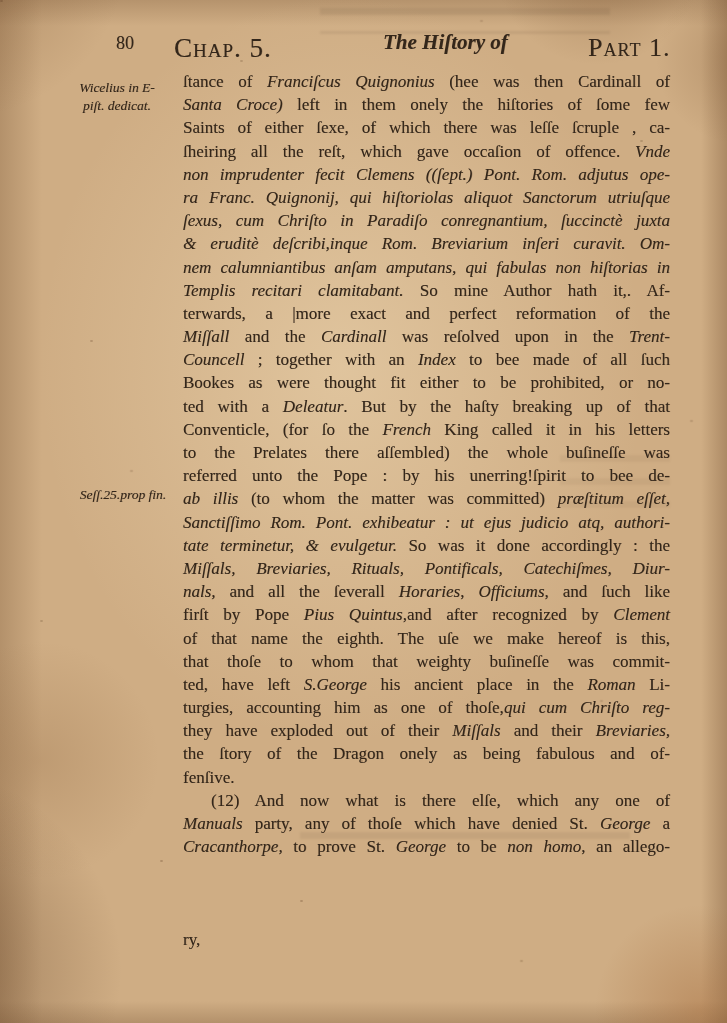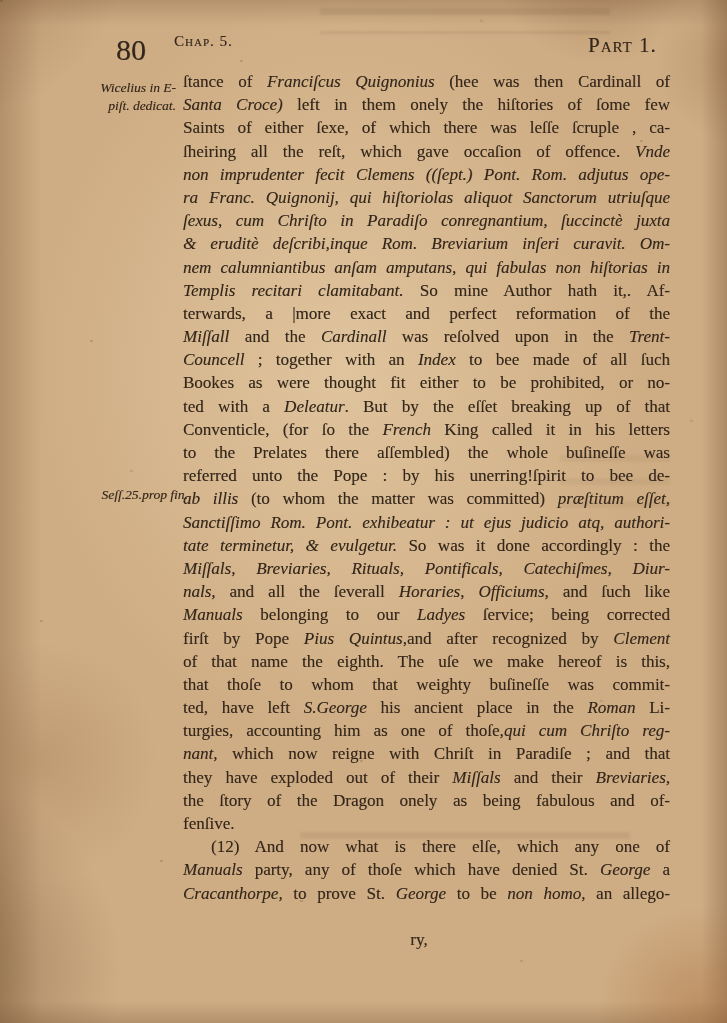--- a/index.html
+++ b/index.html
@@ -40,87 +40,86 @@
     background:repeating-linear-gradient(180deg, rgba(70,50,32,.55) 0 7px, rgba(70,50,32,0) 7px 23px);}
   .ghost.g1{left:320px;top:8px;width:290px;height:26px;}
   .ghost.g2{left:300px;top:832px;width:330px;height:22px;opacity:.14;}
   .ghost.g3{left:560px;top:455px;width:110px;height:60px;opacity:.10;}
 
   .ink{color:#33261a;text-shadow:0.4px 0.4px 0.6px rgba(51,38,26,0.35);}
   .it{font-style:italic;}
   .sc{font-variant:small-caps;letter-spacing:1px;}
 
   .hdr{position:absolute;white-space:nowrap;}
-  .pageno{left:116px;top:33px;font-size:30px;}
-  .chap{left:174px;top:33px;font-size:15px;}
+  .pageno{left:116px;top:33px;font-size:18px;}
+  .chap{left:174px;top:33px;font-size:27px;}
   .runtitle{left:383px;top:30px;font-size:21px;font-style:italic;font-weight:bold;}
-  .part{left:588px;top:33px;font-size:21px;font-family:Liberation Serif, serif;}
+  .part{left:588px;top:33px;font-size:26px;font-family:Liberation Serif, serif;}
 
   .marginnote{position:absolute;left:58px;width:118px;font-style:italic;
-    font-size:13.5px;line-height:18px;text-align:right;}
+    font-size:13.5px;line-height:18px;text-align:center;}
   .mn1{top:79px;}
   .mn2{top:486px;width:130px;white-space:nowrap;}
 
   .body{position:absolute;left:183px;top:70px;width:487px;font-size:17px;
     line-height:23.2px;}
   .line{text-align:justify;text-align-last:justify;height:23.2px;overflow:visible;white-space:nowrap_disabled;}
   .line.left{text-align-last:left;}
   .line.indent{text-indent:28px;}
-  .catchword{position:absolute;left:183px;top:930px;width:472px;text-align:center;font-size:17px;}
+  .catchword{position:absolute;left:183px;top:930px;width:472px;text-align:left;font-size:17px;}
 </style>
 </head>
 <body>
 
 <div class="page">
 
   <div class="speckles">
       <i></i>
     </div>
   <div class="ghost g1"></div>
   <div class="ghost g2"></div>
   <div class="ghost g3"></div>
 
   <div class="hdr pageno ink">80</div>
   <div class="hdr chap ink sc">Chap. 5.</div>
+  <div class="hdr runtitle ink">The Hiſtory of</div>
   <div class="hdr part ink sc">Part 1.</div>
 
   <div class="marginnote mn1 ink" id="margin-note-0">Wicelius in E-<br>piſt. dedicat.</div>
   <div class="marginnote mn2 ink" id="margin-note-1">Seſſ.25.prop fin.</div>
 
   <div class="body ink" id="body-lines">
       <div class="line"><span>ſtance of </span><span class="it">Franciſcus Quignonius</span><span> (hee was then Cardinall of</span></div>
       <div class="line"><span class="it">Santa Croce)</span><span> left in them onely the hiſtories of ſome few</span></div>
       <div class="line"><span>Saints of either ſexe, of which there was leſſe ſcruple , ca-</span></div>
       <div class="line"><span>ſheiring all the reſt, which gave occaſion of offence. </span><span class="it">Vnde</span></div>
       <div class="line"><span class="it">non imprudenter fecit Clemens ((ſept.) Pont. Rom. adjutus ope-</span></div>
       <div class="line"><span class="it">ra Franc. Quignonij, qui hiſtoriolas aliquot Sanctorum utriuſque</span></div>
       <div class="line"><span class="it">ſexus, cum Chriſto in Paradiſo conregnantium, ſuccinctè juxta</span></div>
       <div class="line"><span class="it">&amp; eruditè deſcribi,inque Rom. Breviarium inſeri curavit. Om-</span></div>
       <div class="line"><span class="it">nem calumniantibus anſam amputans, qui fabulas non hiſtorias in</span></div>
       <div class="line"><span class="it">Templis recitari clamitabant.</span><span> So mine Author hath it,. Af-</span></div>
       <div class="line"><span>terwards, a |more exact and perfect reformation of the</span></div>
       <div class="line"><span class="it">Miſſall</span><span> and the </span><span class="it">Cardinall</span><span> was reſolved upon in the </span><span class="it">Trent-</span></div>
       <div class="line"><span class="it">Councell</span><span> ; together with an </span><span class="it">Index</span><span> to bee made of all ſuch</span></div>
       <div class="line"><span>Bookes as were thought fit either to be prohibited, or no-</span></div>
-      <div class="line"><span>ted with a </span><span class="it">Deleatur</span><span>.  But by the eſſet breaking up of that</span></div>
+      <div class="line"><span>ted with a </span><span class="it">Deleatur</span><span>.  But by the haſty breaking up of that</span></div>
       <div class="line"><span>Conventicle, (for ſo the </span><span class="it">French</span><span> King called it in his letters</span></div>
       <div class="line"><span>to the Prelates there aſſembled) the whole buſineſſe was</span></div>
       <div class="line"><span>referred unto the Pope : by his unerring!ſpirit to bee de-</span></div>
       <div class="line"><span class="it">ab illis</span><span> (to whom the matter was committed) </span><span class="it">præſtitum eſſet,</span></div>
       <div class="line"><span class="it">Sanctiſſimo Rom. Pont. exhibeatur : ut ejus judicio atq, authori-</span></div>
       <div class="line"><span class="it">tate terminetur, &amp; evulgetur.</span><span> So was it done accordingly : the</span></div>
       <div class="line"><span class="it">Miſſals, Breviaries, Rituals, Pontificals, Catechiſmes, Diur-</span></div>
       <div class="line"><span class="it">nals,</span><span> and all the ſeverall </span><span class="it">Horaries</span><span>, </span><span class="it">Officiums</span><span>, and ſuch like</span></div>
-      <div class="line"><span class="it">Manuals</span><span> belonging to our </span><span class="it">Ladyes</span><span> ſervice; being corrected</span></div>
       <div class="line"><span>firſt by Pope </span><span class="it">Pius Quintus</span><span>,and after recognized by </span><span class="it">Clement</span></div>
       <div class="line"><span>of that name the eighth.  The uſe we make hereof is this,</span></div>
       <div class="line"><span>that thoſe to whom that weighty buſineſſe was commit-</span></div>
       <div class="line"><span>ted, have left </span><span class="it">S.George</span><span> his ancient place in the </span><span class="it">Roman</span><span> Li-</span></div>
       <div class="line"><span>turgies, accounting him as one of thoſe,</span><span class="it">qui cum Chriſto reg-</span></div>
-      <div class="line"><span class="it">nant,</span><span> which now reigne with Chriſt in Paradiſe ; and that</span></div>
       <div class="line"><span>they have exploded out of their </span><span class="it">Miſſals</span><span> and their </span><span class="it">Breviaries,</span></div>
       <div class="line"><span>the ſtory of the Dragon onely as being fabulous and of-</span></div>
       <div class="line left"><span>fenſive.</span></div>
       <div class="line indent"><span>(12) And now what is there elſe, which any one of</span></div>
       <div class="line"><span class="it">Manuals</span><span> party, any of thoſe which have denied St. </span><span class="it">George</span><span> a</span></div>
       <div class="line"><span class="it">Cracanthorpe,</span><span> to prove St. </span><span class="it">George</span><span> to be </span><span class="it">non homo</span><span>, an allego-</span></div>
     </div>
 
   <div class="catchword ink">ry,</div>
 </div>

